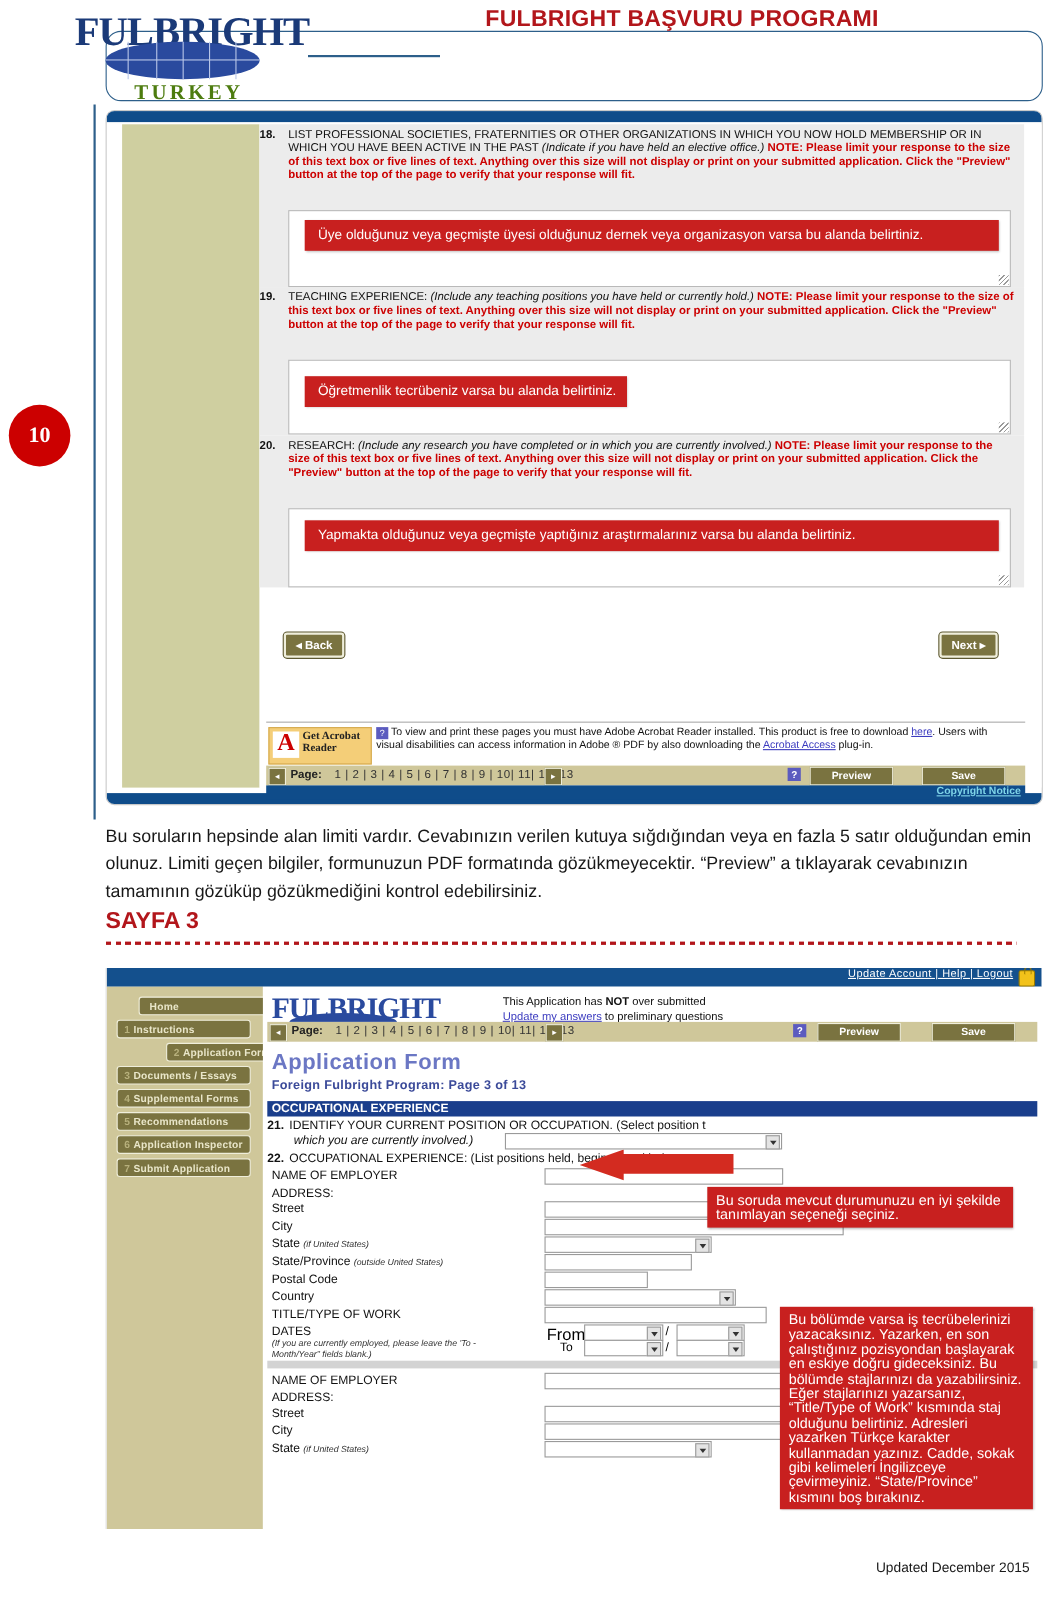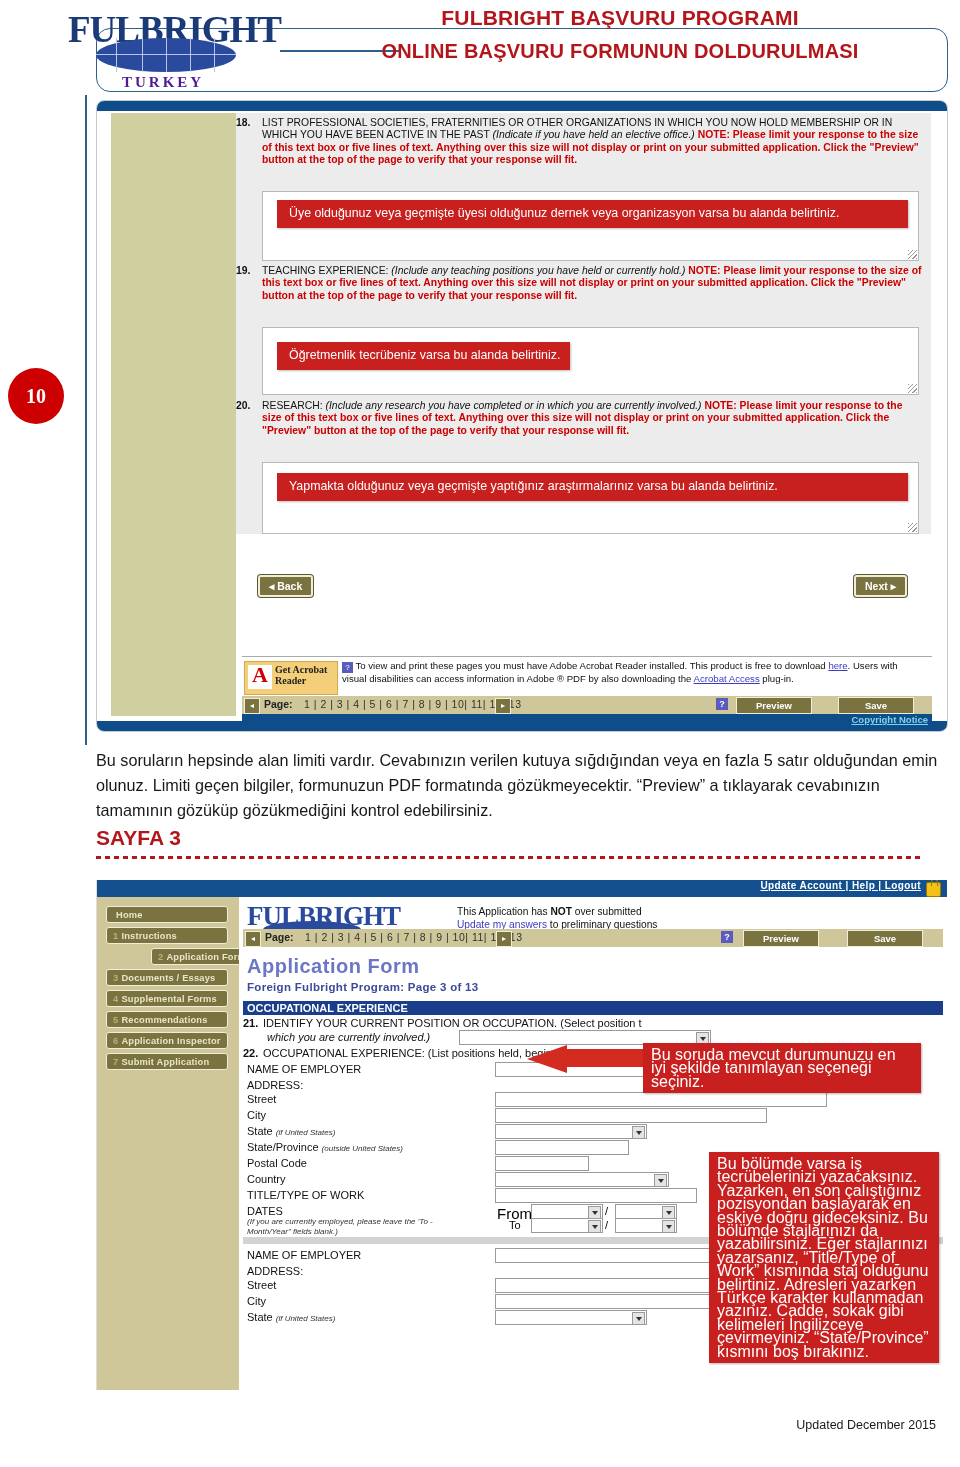--- a/index.html
+++ b/index.html
@@ -36,21 +36,21 @@
   .logo-globe{
     position:absolute;left:36px;top:30px;width:140px;height:34px;
     background:#2a4a9e;border-radius:50%/50%;
   }
   .logo-globe:before{
     content:"";position:absolute;left:0;top:16px;width:140px;height:1.4px;background:#b8c6e8;
   }
   .gl{position:absolute;top:0;width:1.4px;height:34px;background:#b8c6e8;}
   .logo-turkey{
     position:absolute;left:62px;top:66px;font-family:"Liberation Serif",serif;
-    font-size:15px;font-weight:bold;color:#4c1d95;letter-spacing:3px;
+    font-size:19px;font-weight:bold;color:#4d7c0f;letter-spacing:3px;
   }
 
   
   .shot1{
     position:absolute;left:96px;top:100px;width:850px;height:630px;
     background:#ffffff;border:1px solid #c9c9c9;border-radius:8px;overflow:hidden;
   }
   .shot1-topbar{position:absolute;left:0;top:0;width:850px;height:10px;background:#0f4c8a;}
   .shot1-sidebar{position:absolute;left:14px;top:12px;width:125px;height:603px;background:#cfcfa0;}
   .shot1-body{position:absolute;left:139px;top:12px;width:711px;height:603px;background:#fff;}
@@ -116,21 +116,21 @@
     position:absolute;left:96px;top:856px;width:828px;height:3px;
     background-image:repeating-linear-gradient(to right,#b2161b 0 5px,transparent 5px 9px);
   }
 
   
   .shot2{
     position:absolute;left:96px;top:880px;width:850px;height:510px;
     background:#fff;overflow:hidden;border-left:1px solid #ddd;
   }
   .s2-blue{position:absolute;left:0;top:0;width:850px;height:17px;background:#14508d;}
-  .s2-blue-links{position:absolute;right:26px;top:0;font-size:10px;color:#fff;text-decoration:underline;font-weight:bold;letter-spacing:.4px;text-align:right;}
+  .s2-blue-links{position:absolute;right:26px;top:0;font-size:10px;color:#fff;text-decoration:underline;font-weight:normal;letter-spacing:.4px;text-align:right;}
   .lock{position:absolute;right:6px;top:2px;width:13px;height:13px;background:#f2c21a;border:1px solid #9a7a00;border-radius:2px;}
   .lock:before{content:"";position:absolute;left:4px;top:-4px;width:5px;height:6px;border:1.4px solid #9a7a00;border-bottom:none;border-radius:3px 3px 0 0;}
 
   .s2-side{position:absolute;left:0;top:17px;width:142px;height:493px;background:#cfc79a;}
   .s2-btn{
     position:absolute;left:9px;width:122px;height:17px;background:#7a7340;
     border:1.5px solid #efeedb;border-radius:3px;color:#e9e6c9;font-size:9.3px;
     font-weight:bold;line-height:16px;padding-left:6px;box-sizing:border-box;letter-spacing:.2px;
   }
   .s2-btn .n{color:#b7b07c;margin-right:3px;}
@@ -153,22 +153,22 @@
   .flabel{position:absolute;left:8px;font-size:11px;color:#111;}
   .flabel small{font-size:8px;font-style:italic;color:#333;}
   .fsmall{font-size:8px;font-style:italic;color:#333;line-height:9.5px;}
   .finput{position:absolute;height:13px;background:#fff;border:1px solid #9a9a9a;}
   .fsel{position:absolute;height:13px;background:#fff;border:1px solid #9a9a9a;}
   .fsel:after{content:"";position:absolute;right:1px;top:1px;width:11px;height:11px;background:#e4e4e4;border:1px solid #9a9a9a;}
   .fsel:before{content:"";position:absolute;right:4px;top:6px;width:0;height:0;border-left:3px solid transparent;border-right:3px solid transparent;border-top:4px solid #333;z-index:2;}
   .fband{position:absolute;left:4px;width:700px;height:7px;background:#d3d3d3;}
 
   .callout2{
-    position:absolute;background:#c8201f;color:#fff;font-size:16px;line-height:13.4px;
-    padding:5px 8px;box-shadow:1px 1px 2px rgba(0,0,0,.3);z-index:20;
+    position:absolute;background:#c8201f;color:#fff;font-size:13px;line-height:13.4px;
+    padding:5px 8px;box-shadow:1px 1px 2px rgba(0,0,0,.3);z-index:20;margin-top:36px;
   }
   .arrow{position:absolute;z-index:19;}
 
   .updated{position:absolute;right:24px;top:1418px;font-size:12.5px;color:#1a1a1a;}
 </style>
 </head>
 <body>
 
 <div class="header">
   <div class="hdr-round"></div>
@@ -178,21 +178,20 @@
     <div class="logo-globe">
       <span class="gl" style="left:20px"></span>
       <span class="gl" style="left:46px"></span>
       <span class="gl" style="left:70px"></span>
       <span class="gl" style="left:94px"></span>
       <span class="gl" style="left:118px"></span>
     </div>
     <div class="logo-turkey">TURKEY</div>
   </div>
   <div class="hdr-title1">FULBRIGHT BAŞVURU PROGRAMI</div>
-  <div class="hdr-title2">ONLINE BAŞVURU FORMUNUN DOLDURULMASI</div>
 </div>
 
 <div class="leftrule"></div>
 <div class="badge10">10</div>
 
 <div class="shot1">
   <div class="shot1-topbar"></div>
   <div class="shot1-sidebar"></div>
   <div class="shot1-blue-bottom"></div>
 
@@ -274,21 +273,21 @@
 <div class="sayfa">SAYFA 3</div>
 <div class="dotline"></div>
 
 <div class="shot2">
   <div class="s2-blue">
     <span class="s2-blue-links">Update Account | Help | Logout</span>
     <span class="lock"></span>
   </div>
 
   <div class="s2-side">
-    <div class="s2-btn" style="top:9px;">
+    <div class="s2-btn" style="top:9px;margin-left:20px;">
       <span class="n"></span><span>Home</span>
     </div>
     <div class="s2-btn" style="top:30px;">
       <span class="n">1</span><span>Instructions</span>
     </div>
     <div class="s2-btn" style="top:51px;margin-left:45px;">
       <span class="n">2</span><span>Application Form</span>
     </div>
     <div class="s2-btn" style="top:72px;">
       <span class="n">3</span><span>Documents / Essays</span>

